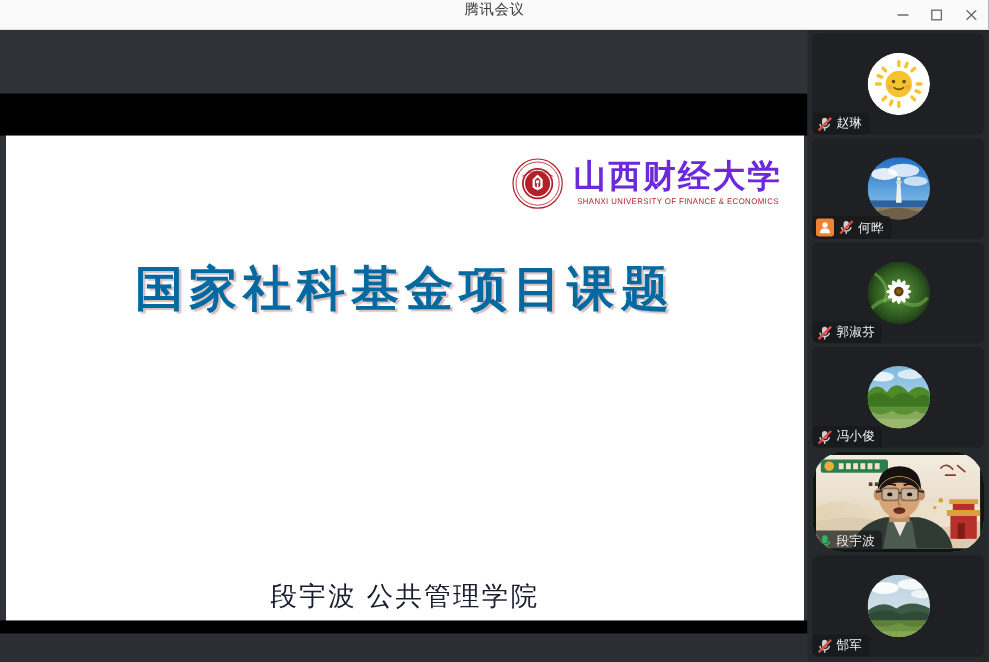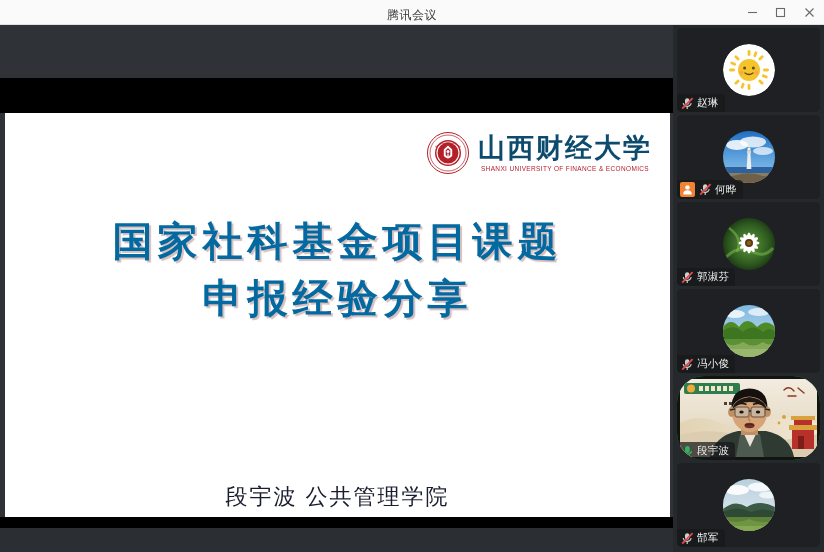--- a/index.html
+++ b/index.html
@@ -7,21 +7,21 @@
   body {
     font-family:"Liberation Sans","DejaVu Sans",sans-serif;
     background:#1b1e22;
   }
   .app { position:relative; width:824px; height:552px; background:#2b2f33; }
 
   
   .titlebar{
     position:absolute; left:0; top:0; width:824px; height:25px;
     background:#fafafa; border-bottom:1px solid #e2e2e2;
-    display:flex; align-items:flex-end; justify-content:center;
+    display:flex; align-items:flex-start; justify-content:center;
   }
   .titlebar-title{
     font-size:12px; color:#3a3a3a; letter-spacing:.5px;
     font-family:"Liberation Sans","DejaVu Sans",sans-serif;
   }
   .wincontrols{
     position:absolute; right:0; top:0; height:25px;
     display:flex; align-items:center;
   }
   .winbtn{
@@ -51,21 +51,21 @@
     position:absolute; left:5px; top:88px; width:665px; height:404px;
     background:#ffffff; overflow:hidden;
   }
   .univ-logo{
     position:absolute; right:18px; top:18px;
     display:flex; align-items:center; gap:8px;
   }
   .emblem{ width:44px; height:44px; flex:0 0 44px; }
   .univ-text{ display:flex; flex-direction:column; align-items:center; }
   .univ-cn{
-    font-size:27px; color:#0c4a6e; letter-spacing:2px; line-height:1.05;
+    font-size:27px; color:#6d28d9; letter-spacing:2px; line-height:1.05;
     font-family:"DejaVu Serif","Liberation Serif",serif; font-weight:bold;
     white-space:nowrap;
   }
   .univ-en{
     font-size:6.5px; color:#b3202a; letter-spacing:.35px; margin-top:3px;
     white-space:nowrap; transform:scaleY(1.05);
   }
 
   .slide-title{
     position:absolute; left:0; right:0; top:100px;
@@ -171,21 +171,20 @@
           <path d="M9 16 Q22 7 35 16" fill="none" stroke="#b3202a" stroke-width="0.6"></path>
         </svg>
         <div class="univ-text">
           <div class="univ-cn">山西财经大学</div>
           <div class="univ-en">SHANXI UNIVERSITY OF FINANCE &amp; ECONOMICS</div>
         </div>
       </div>
 
       <div class="slide-title">
         <div class="line">国家社科基金项目课题</div>
-        <div class="line">申报经验分享</div>
       </div>
 
       <div class="slide-sub">
         <div class="line">段宇波  公共管理学院</div>
         <div class="line date">2022年10月</div>
       </div>
 
     </div>
 
   </div>

